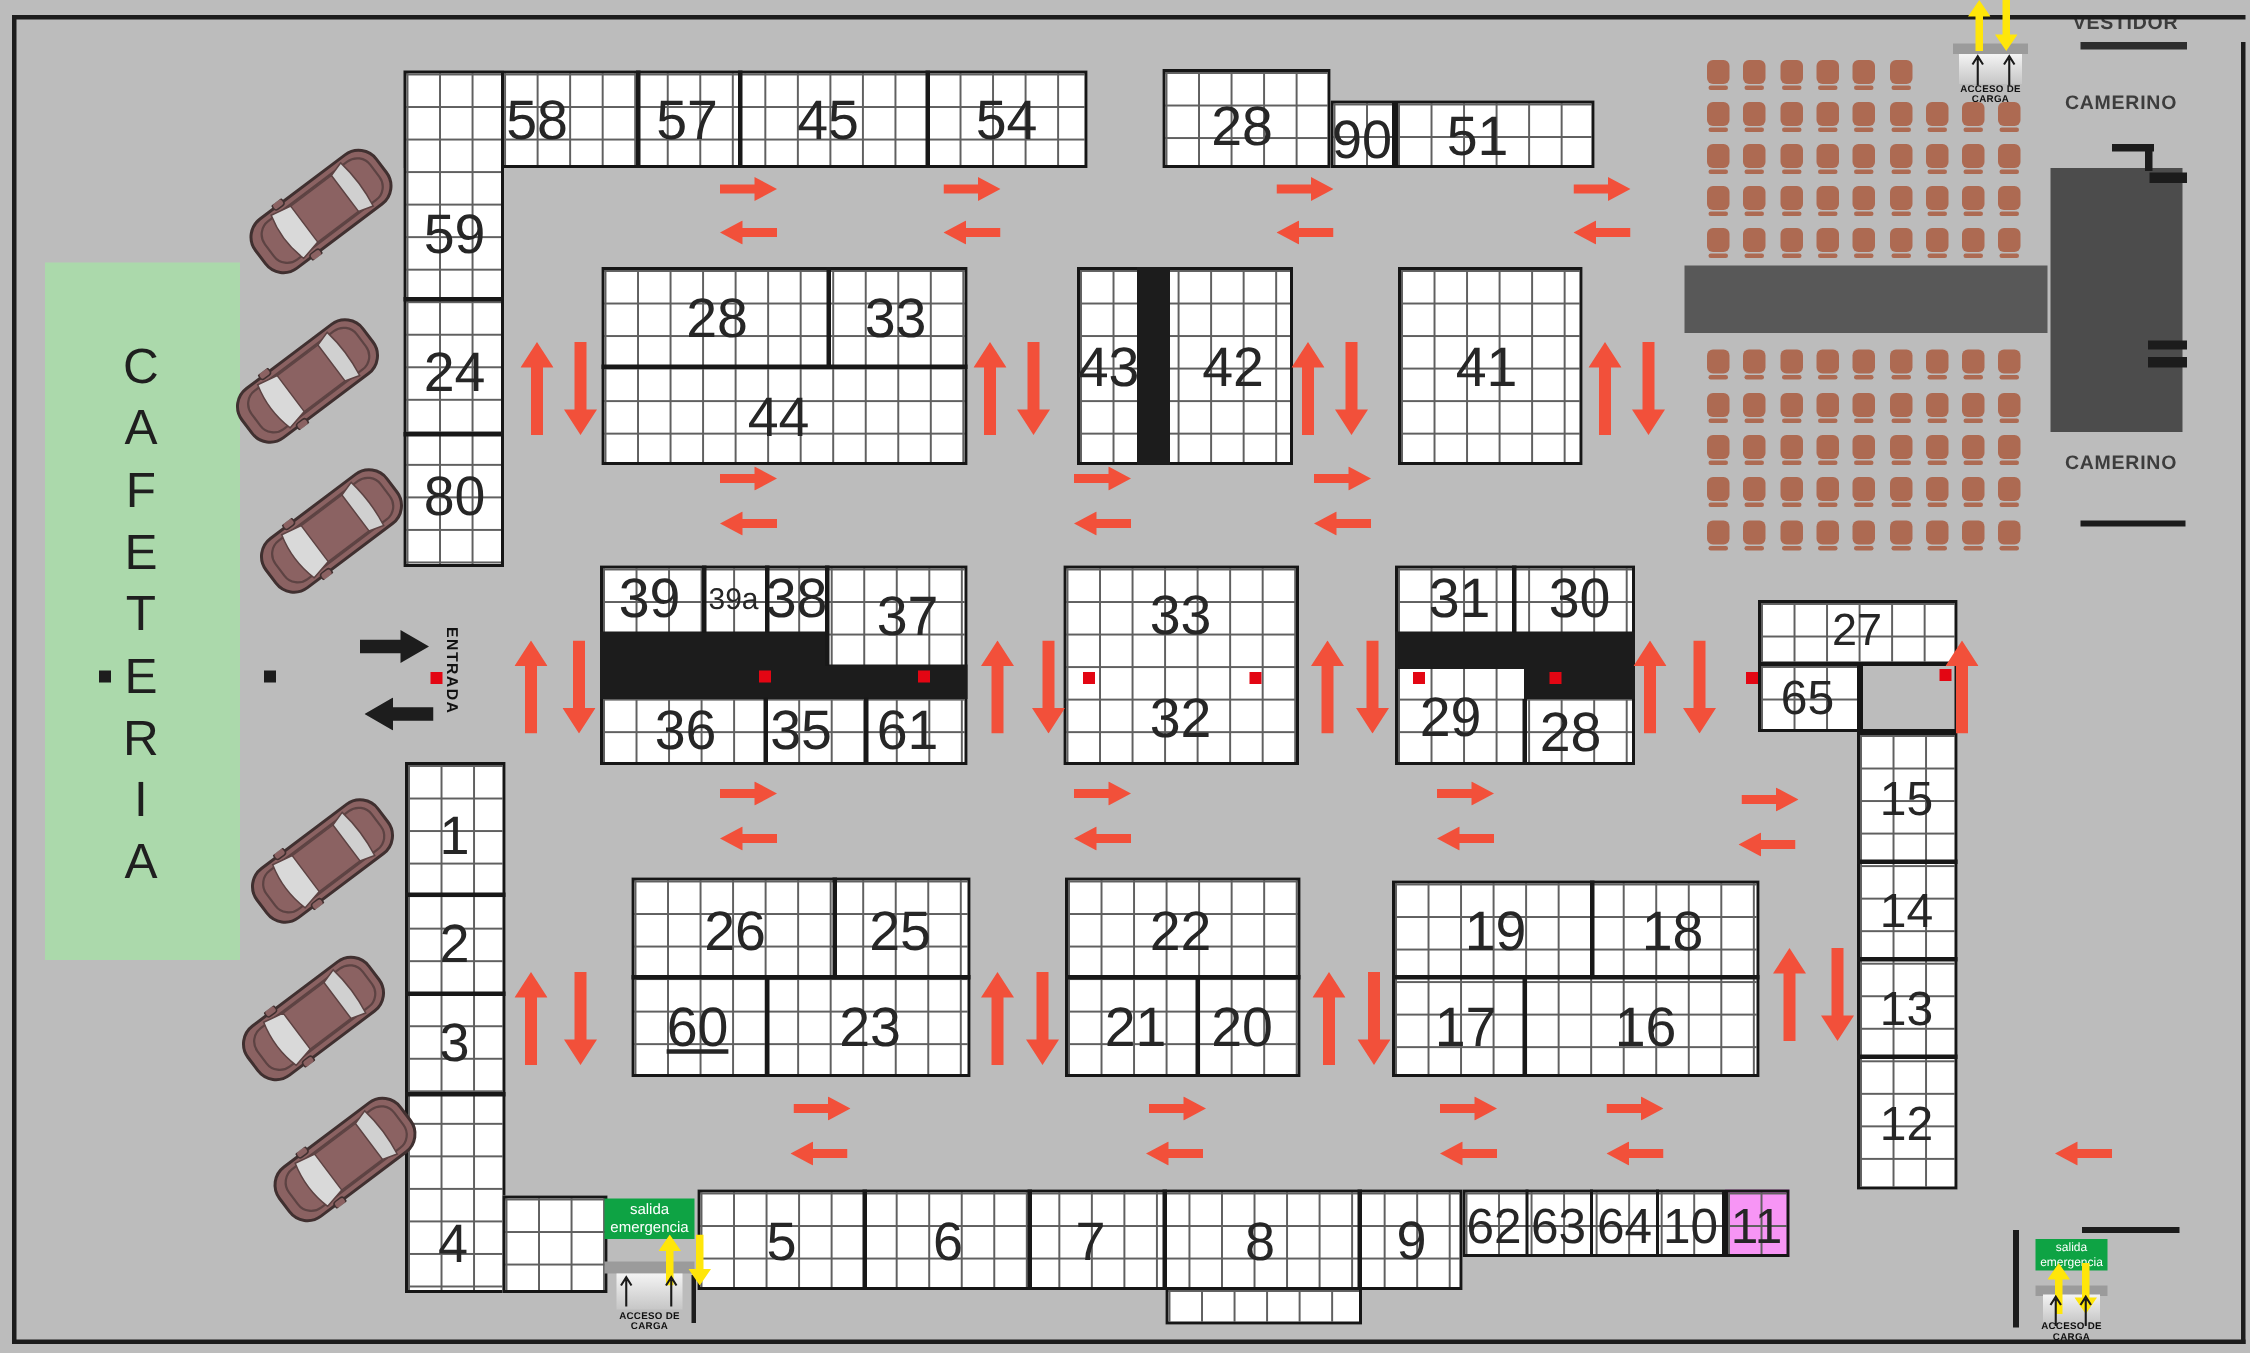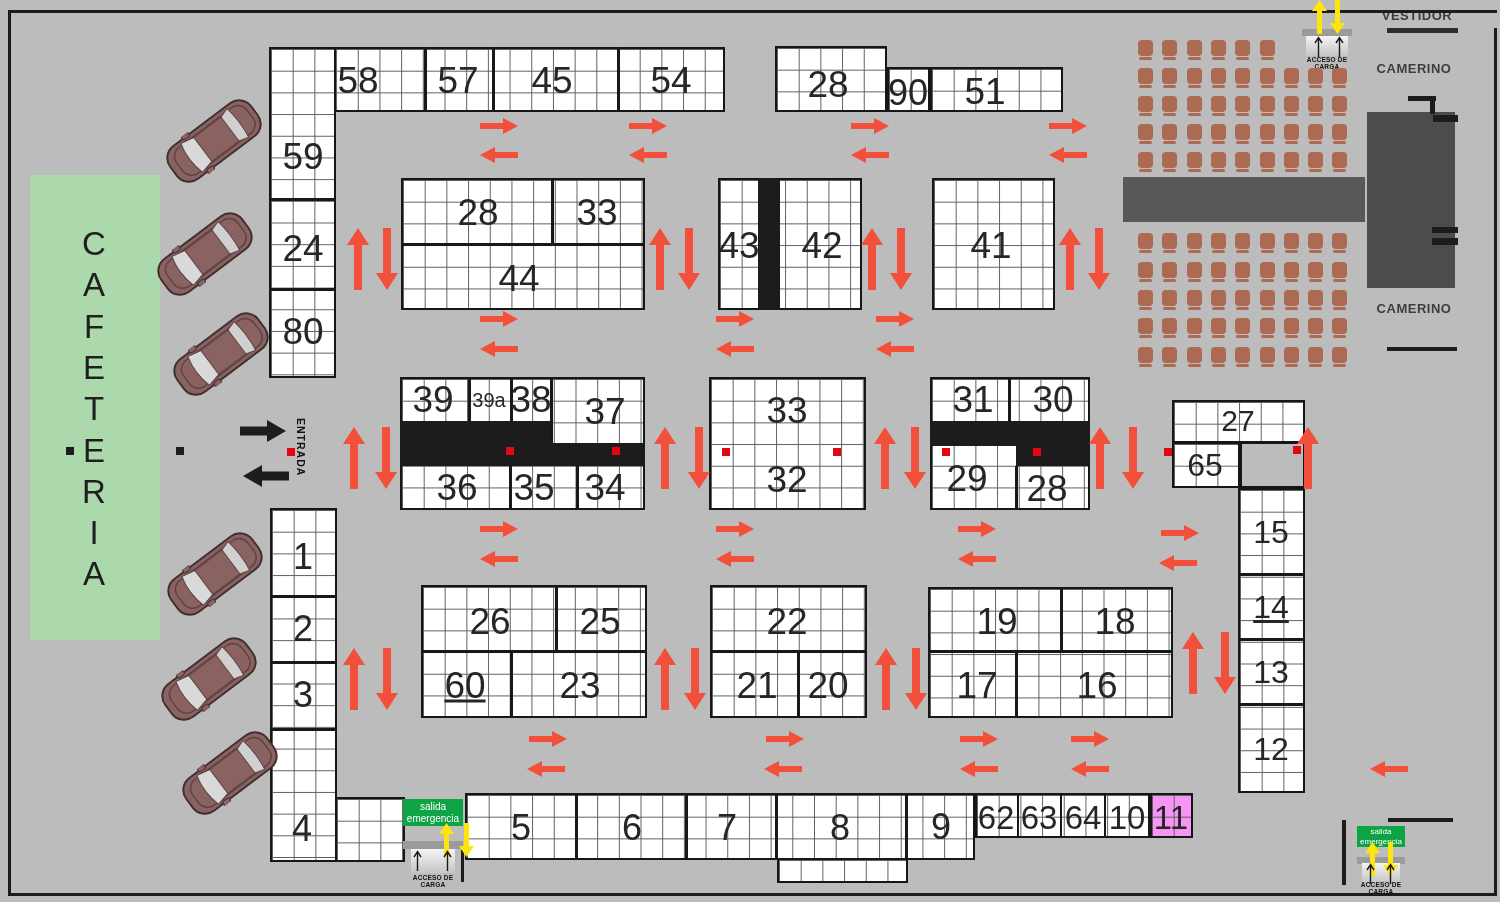--- a/index.html
+++ b/index.html
@@ -167,31 +167,31 @@
     <div class="blabel" style="left: 519px; top: 278px; font-size: 37px;">44</div>
     <div class="blabel" style="left: 739px; top: 245px; font-size: 37px;">43</div>
     <div class="blabel" style="left: 822px; top: 245px; font-size: 37px;">42</div>
     <div class="blabel" style="left: 991px; top: 245px; font-size: 37px;">41</div>
     <div class="blabel" style="left: 433px; top: 399px; font-size: 37px;">39</div>
     <div class="blabel" style="left: 489px; top: 400px; font-size: 20px;">39a</div>
     <div class="blabel" style="left: 531px; top: 399px; font-size: 37px;">38</div>
     <div class="blabel" style="left: 605px; top: 411px; font-size: 37px;">37</div>
     <div class="blabel" style="left: 457px; top: 487px; font-size: 37px;">36</div>
     <div class="blabel" style="left: 534px; top: 487px; font-size: 37px;">35</div>
-    <div class="blabel" style="left: 605px; top: 487px; font-size: 37px;">34</div>
+    <div class="blabel" style="left: 605px; top: 487px; font-size: 37px;">61</div>
     <div class="blabel" style="left: 787px; top: 410px; font-size: 37px;">33</div>
     <div class="blabel" style="left: 787px; top: 479px; font-size: 37px;">32</div>
     <div class="blabel" style="left: 973px; top: 399px; font-size: 37px;">31</div>
     <div class="blabel" style="left: 1053px; top: 399px; font-size: 37px;">30</div>
     <div class="blabel" style="left: 967px; top: 478px; font-size: 37px;">29</div>
     <div class="blabel" style="left: 1047px; top: 488px; font-size: 37px;">28</div>
     <div class="blabel" style="left: 1238px; top: 421px; font-size: 30px;">27</div>
     <div class="blabel" style="left: 1205px; top: 465px; font-size: 32px;">65</div>
     <div class="blabel" style="left: 1271px; top: 532px; font-size: 32px;">15</div>
-    <div class="blabel" style="left: 1271px; top: 607px; font-size: 32px; text-decoration: underline;">14</div>
+    <div class="blabel" style="left: 1271px; top: 607px; font-size: 32px;">14</div>
     <div class="blabel" style="left: 1271px; top: 672px; font-size: 32px;">13</div>
     <div class="blabel" style="left: 1271px; top: 749px; font-size: 32px;">12</div>
     <div class="blabel" style="left: 490px; top: 621px; font-size: 37px;">26</div>
     <div class="blabel" style="left: 600px; top: 621px; font-size: 37px;">25</div>
     <div class="blabel" style="left: 465px; top: 685px; font-size: 37px; text-decoration: underline;">60</div>
     <div class="blabel" style="left: 580px; top: 685px; font-size: 37px;">23</div>
     <div class="blabel" style="left: 787px; top: 621px; font-size: 37px;">22</div>
     <div class="blabel" style="left: 757px; top: 685px; font-size: 37px;">21</div>
     <div class="blabel" style="left: 828px; top: 685px; font-size: 37px;">20</div>
     <div class="blabel" style="left: 997px; top: 621px; font-size: 37px;">19</div>

